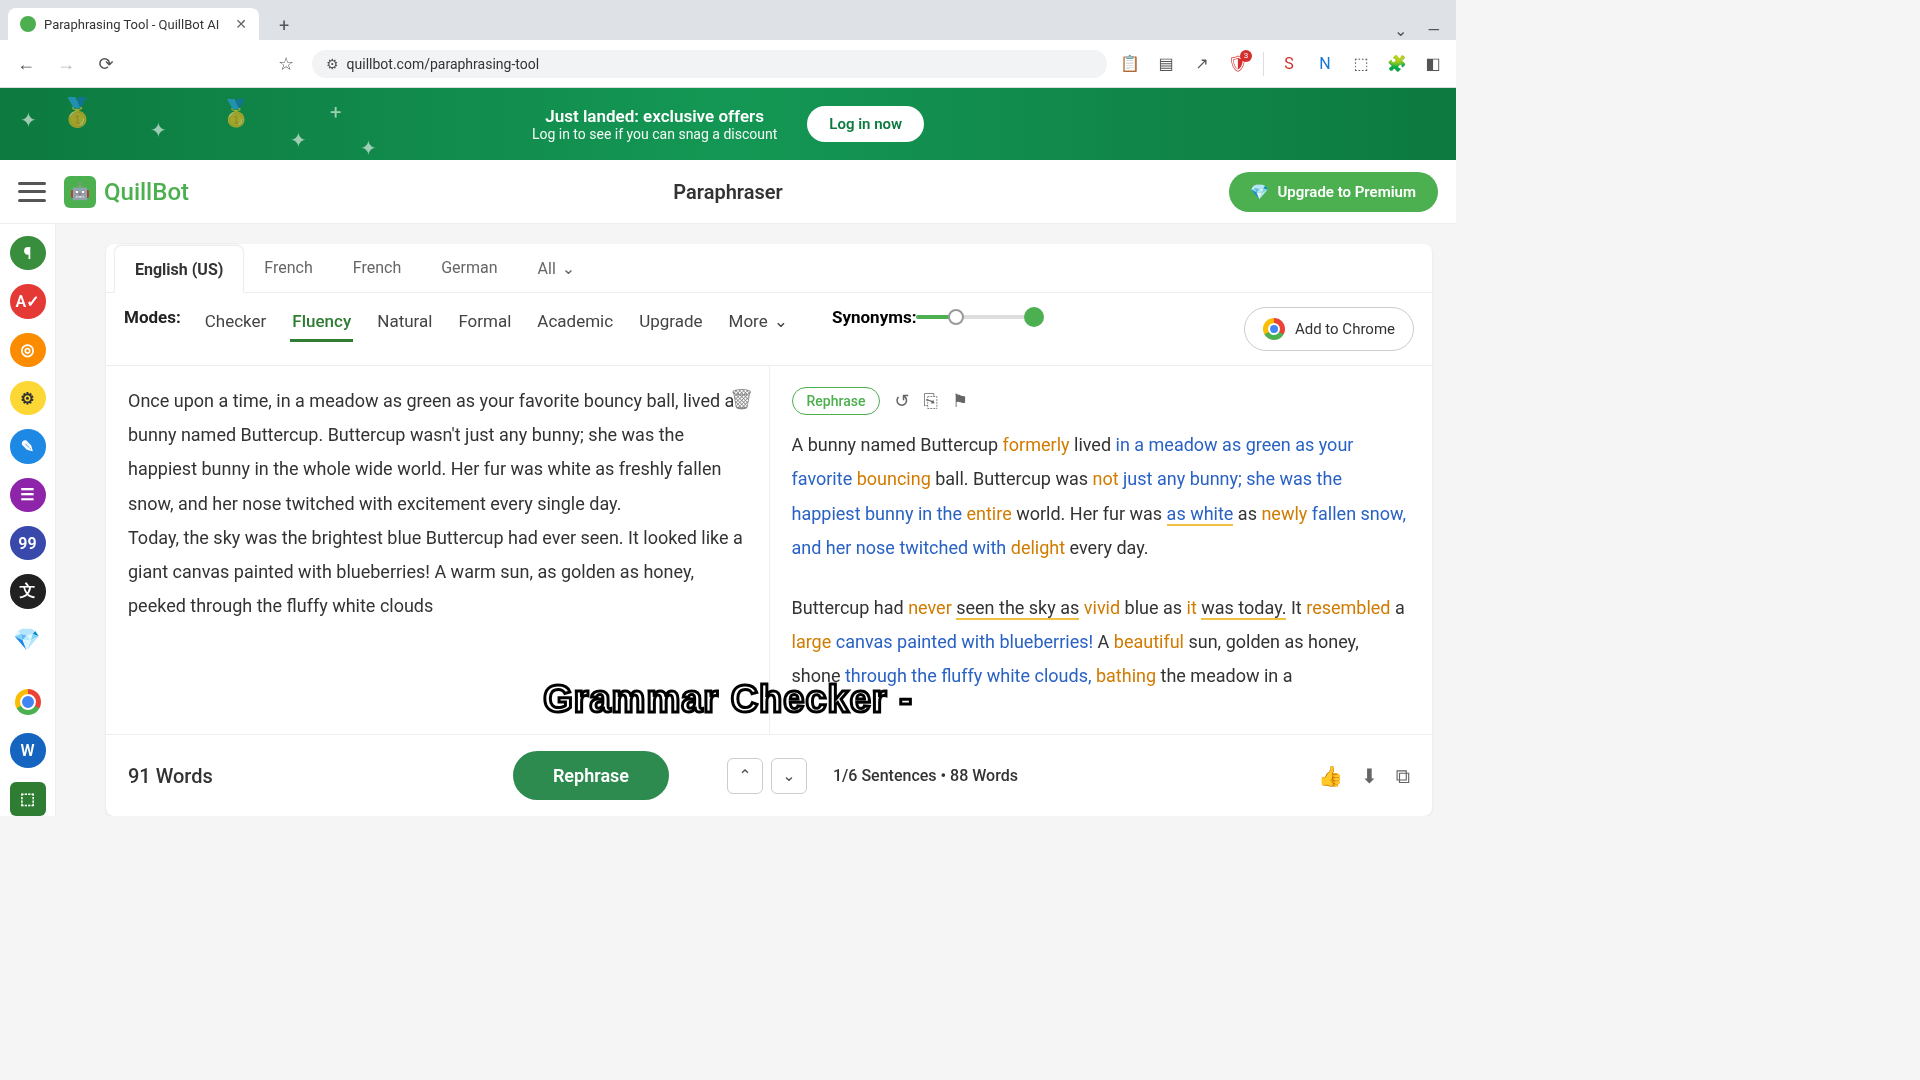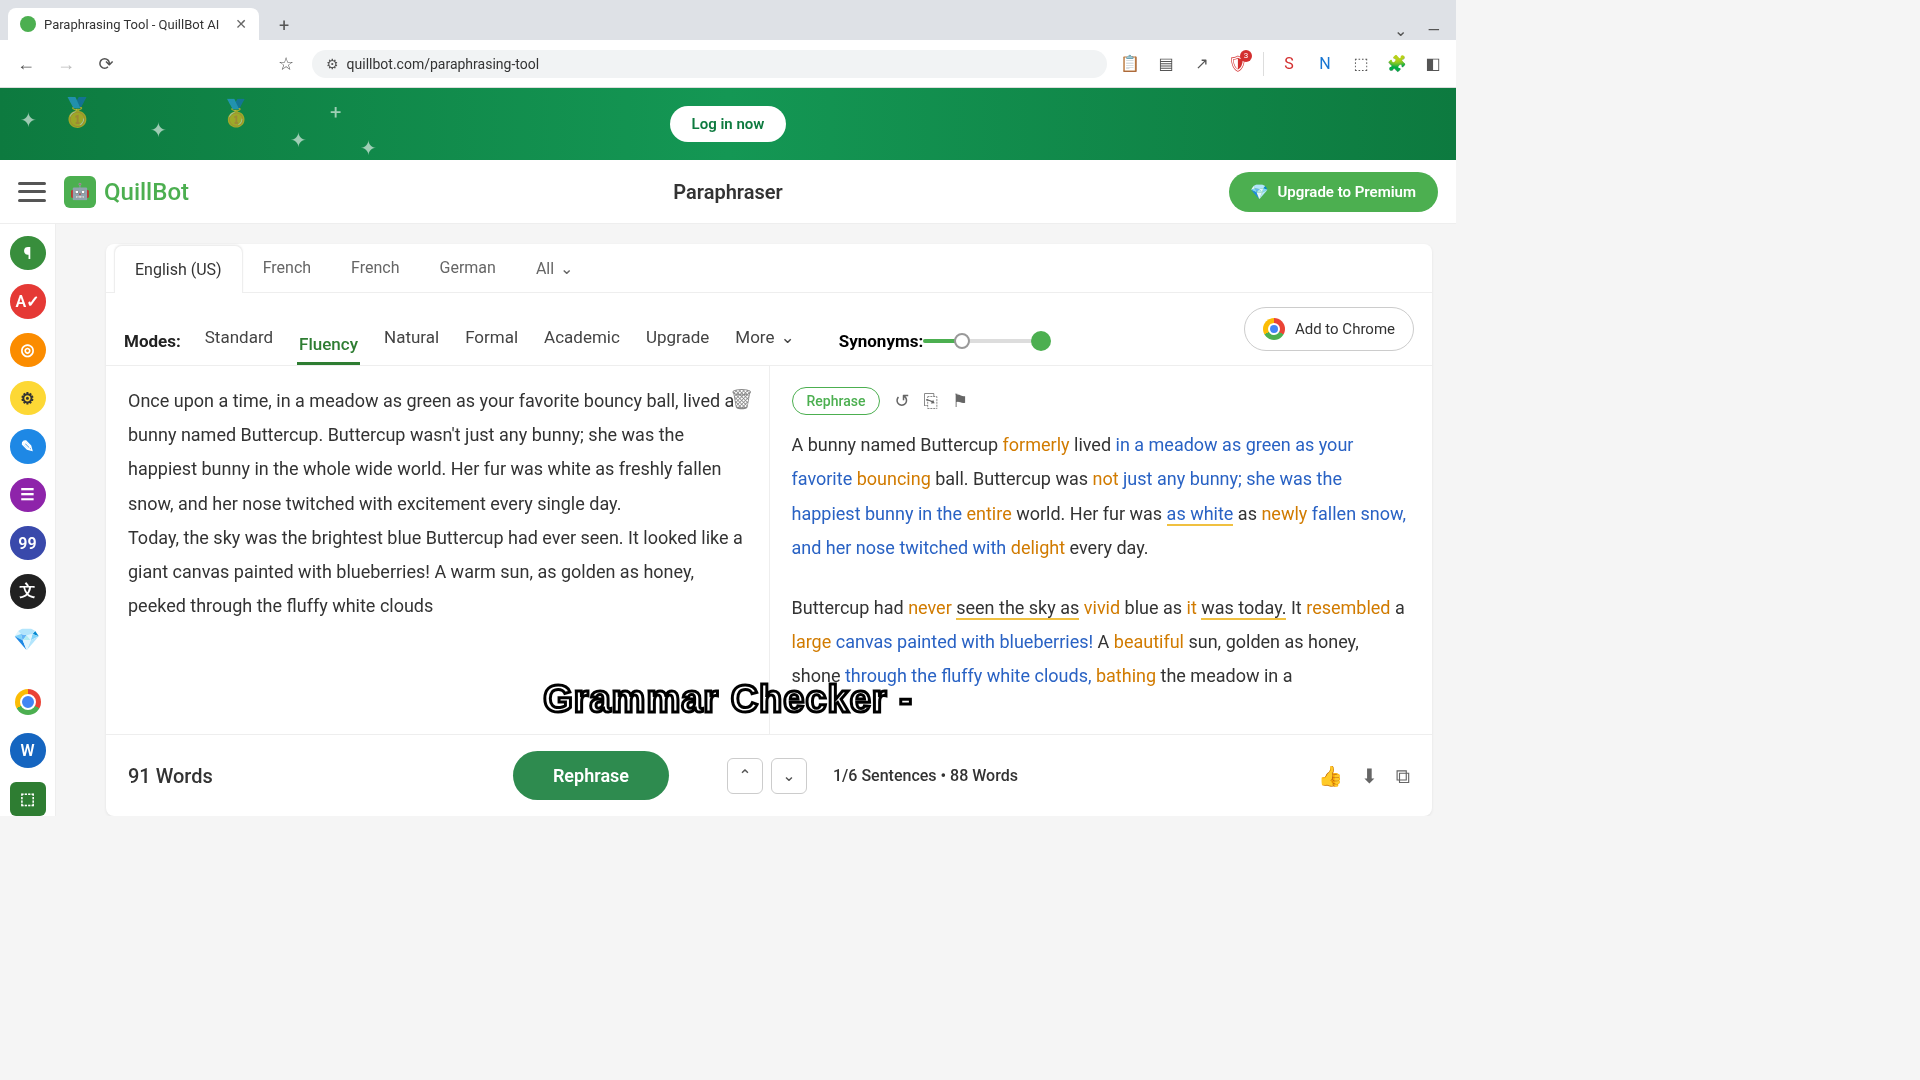--- a/index.html
+++ b/index.html
@@ -44,24 +44,24 @@
 
 .sidebar { position: absolute; left: 0; top: 224px; width: 56px; background: #fff; border-right: 1px solid #eee; display: flex; flex-direction: column; align-items: center; padding-top: 12px; gap: 14px; height: calc(100% - 224px); }
 .sb-icon { width: 36px; height: 36px; border-radius: 50%; display: flex; align-items: center; justify-content: center; color: #fff; font-size: 16px; cursor: pointer; font-weight: 600; }
 
 
 .main { position: absolute; left: 56px; top: 224px; right: 0; bottom: 0; padding: 20px 24px 0 50px; }
 .card { background: #fff; border-radius: 8px; box-shadow: 0 1px 3px rgba(0,0,0,0.08); height: 100%; display: flex; flex-direction: column; }
 
 .lang-tabs { display: flex; border-bottom: 1px solid #eee; padding: 0 8px; }
 .lang-tab { padding: 14px 20px; font-size: 16px; color: #666; cursor: pointer; border-radius: 8px 8px 0 0; }
-.lang-tab.active { background: #fff; color: #333; font-weight: 400; box-shadow: 0 -1px 2px rgba(0,0,0,0.05); border: 1px solid #eee; border-bottom: none; position: relative; top: 1px; }
+.lang-tab.active { background: #fff; color: #333; font-weight: 700; box-shadow: 0 -1px 2px rgba(0,0,0,0.05); border: 1px solid #eee; border-bottom: none; position: relative; top: 1px; }
 .lang-all { display: flex; align-items: center; gap: 6px; }
 
-.mode-row { display: flex; align-items: flex-end; padding: 14px 18px; gap: 22px; border-bottom: 1px solid #eee; }
+.mode-row { display: flex; align-items: flex-start; padding: 14px 18px; gap: 22px; border-bottom: 1px solid #eee; }
 .mode-label { font-weight: 700; font-size: 17px; color: #222; }
 .mode-tab { font-size: 17px; color: #444; cursor: pointer; padding: 4px 2px; }
 .mode-tab.active { color: #2e7d32; font-weight: 500; border-bottom: 3px solid #2e7d32; padding-bottom: 8px; margin-bottom: -14px; }
 .mode-more { display: flex; align-items: center; gap: 6px; }
 .synonyms-wrap { display: flex; align-items: center; gap: 0; margin-left: 20px; }
 .syn-label { font-weight: 700; font-size: 17px; }
 .slider { width: 120px; height: 4px; background: #ddd; border-radius: 2px; position: relative; }
 .slider-fill { position: absolute; left: 0; width: 28%; height: 100%; background: #4caf50; border-radius: 2px; }
 .slider-thumb1 { position: absolute; left: 26%; top: -6px; width: 16px; height: 16px; background: #fff; border: 2px solid #999; border-radius: 50%; }
 .slider-thumb2 { position: absolute; right: -8px; top: -8px; width: 20px; height: 20px; background: #4caf50; border-radius: 50%; }
@@ -133,20 +133,24 @@
 </div>
 
 <div class="banner">
   <span class="banner-sparkle" style="left:20px;top:20px">✦</span>
   <span class="banner-sparkle" style="left:60px;top:8px;font-size:28px">🥇</span>
   <span class="banner-sparkle" style="left:150px;top:30px">✦</span>
   <span class="banner-sparkle" style="left:220px;top:10px;font-size:26px">🥇</span>
   <span class="banner-sparkle" style="left:290px;top:40px">✦</span>
   <span class="banner-sparkle" style="left:330px;top:12px">+</span>
   <span class="banner-sparkle" style="left:360px;top:48px">✦</span>
+  <div class="banner-text">
+    <div class="banner-title">Just landed: exclusive offers</div>
+    <div class="banner-sub">Log in to see if you can snag a discount</div>
+  </div>
   <button class="banner-btn">Log in now</button>
 </div>
 
 <div class="app-header">
   <div class="hamburger">
       <span></span>
       <span></span>
       <span></span>
     </div>
   <div class="logo">
@@ -187,21 +191,21 @@
       <div class="lang-tab">French</div>
       <div class="lang-tab">German</div>
       <div class="lang-tab lang-all">
         <span>All</span>
         <span>⌄</span>
       </div>
     </div>
 
     <div class="mode-row">
       <span class="mode-label">Modes:</span>
-      <span class="mode-tab">Standard</span>
+      <span class="mode-tab">Checker</span>
       <span class="mode-tab active">Fluency</span>
       <span class="mode-tab">Natural</span>
       <span class="mode-tab">Formal</span>
       <span class="mode-tab">Academic</span>
       <span class="mode-tab">Upgrade</span>
       <span class="mode-tab mode-more">
         <span>More</span>
         <span>⌄</span>
       </span>
       <div class="synonyms-wrap">

